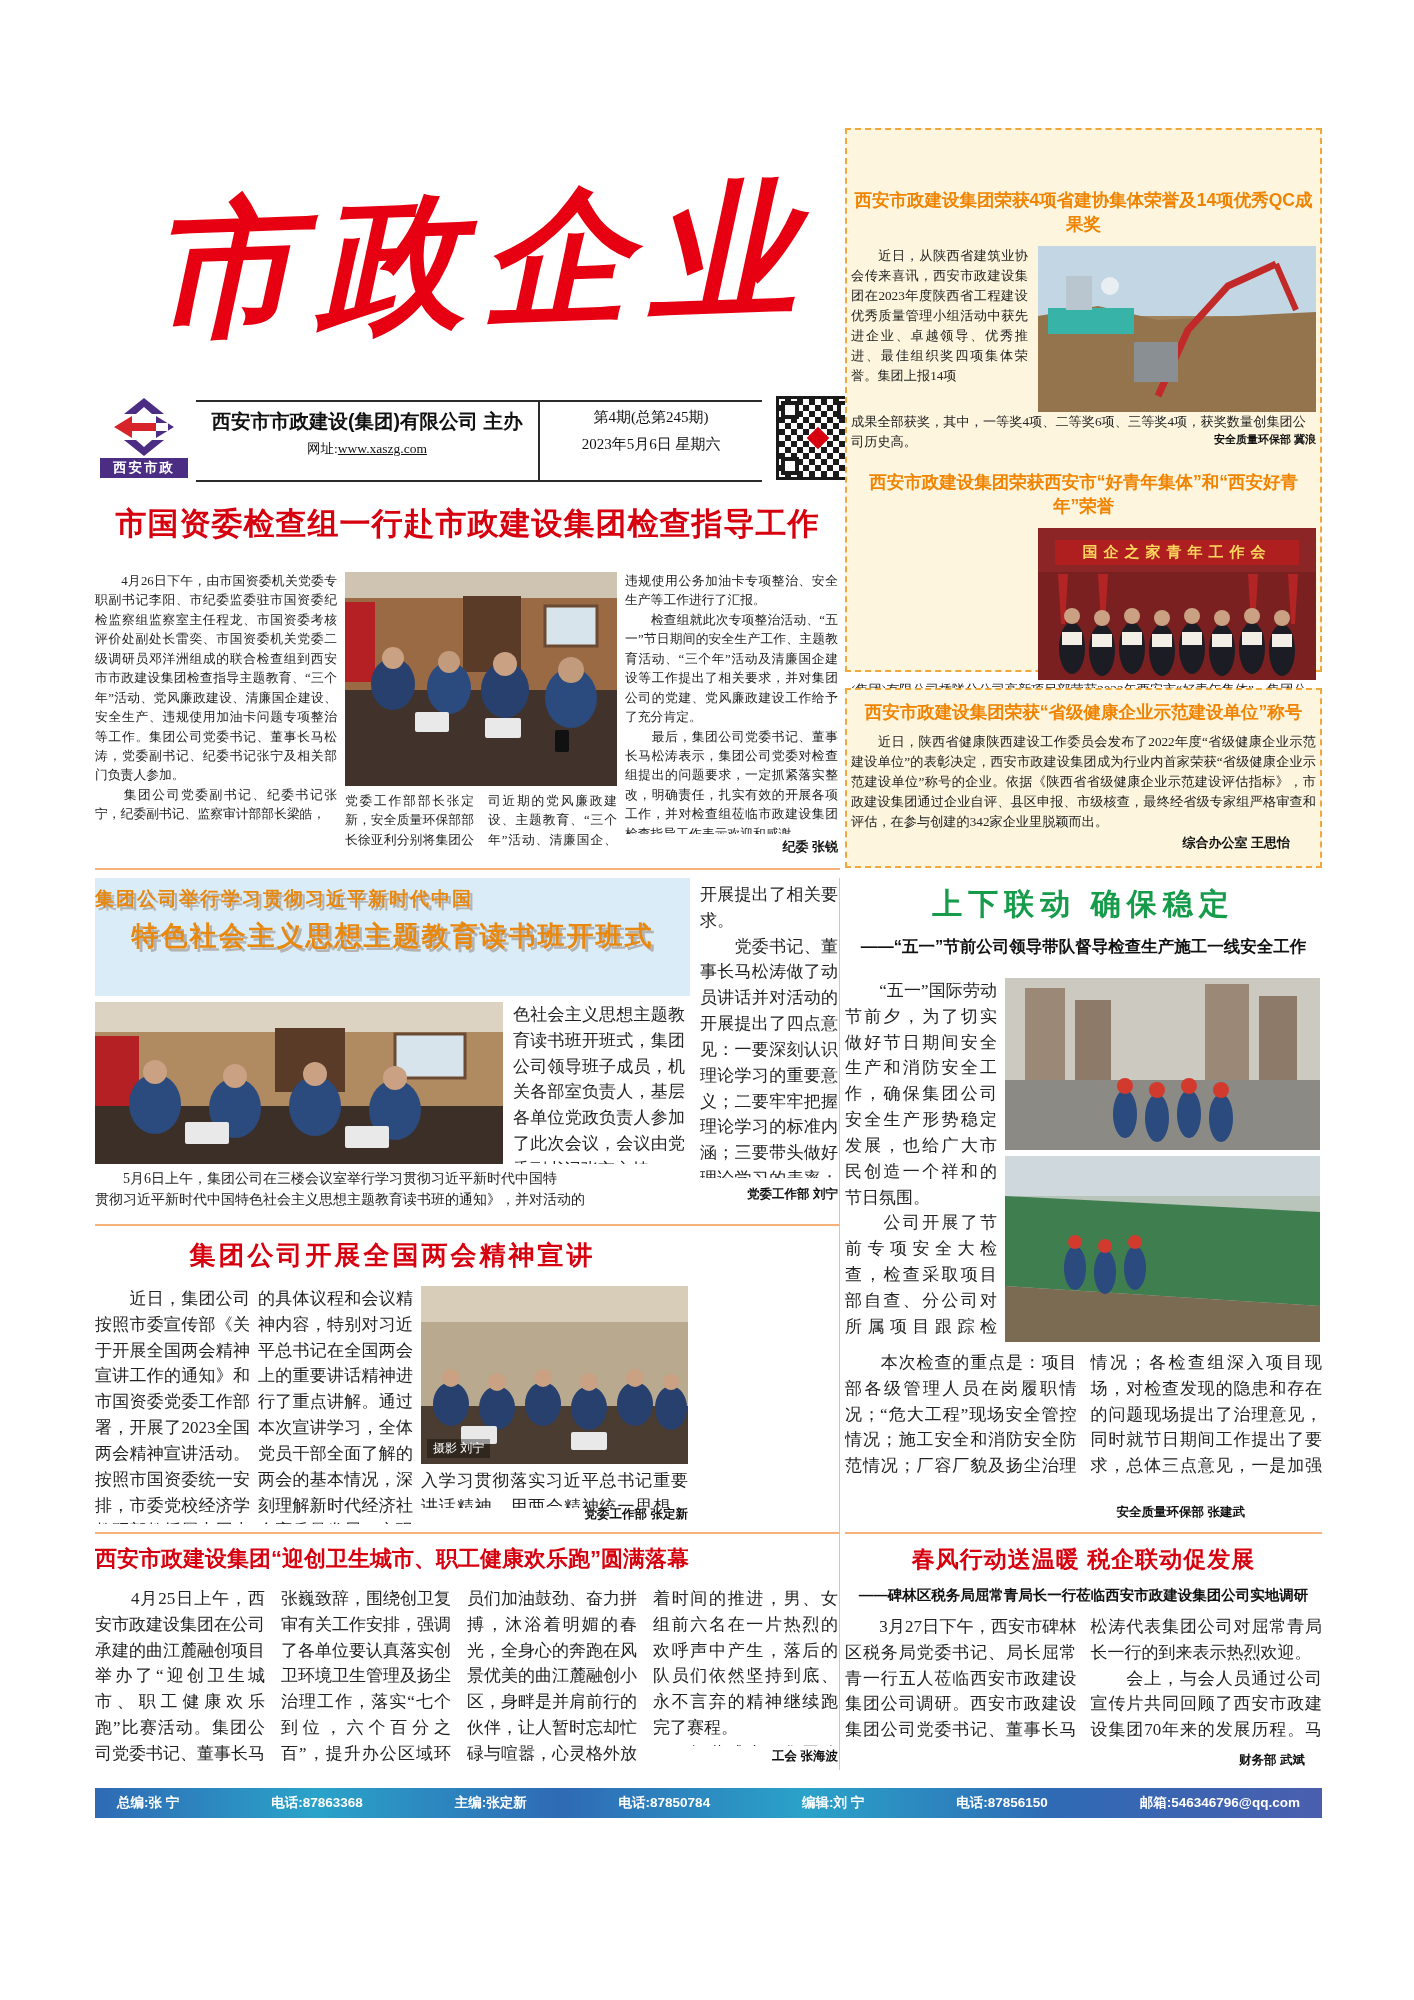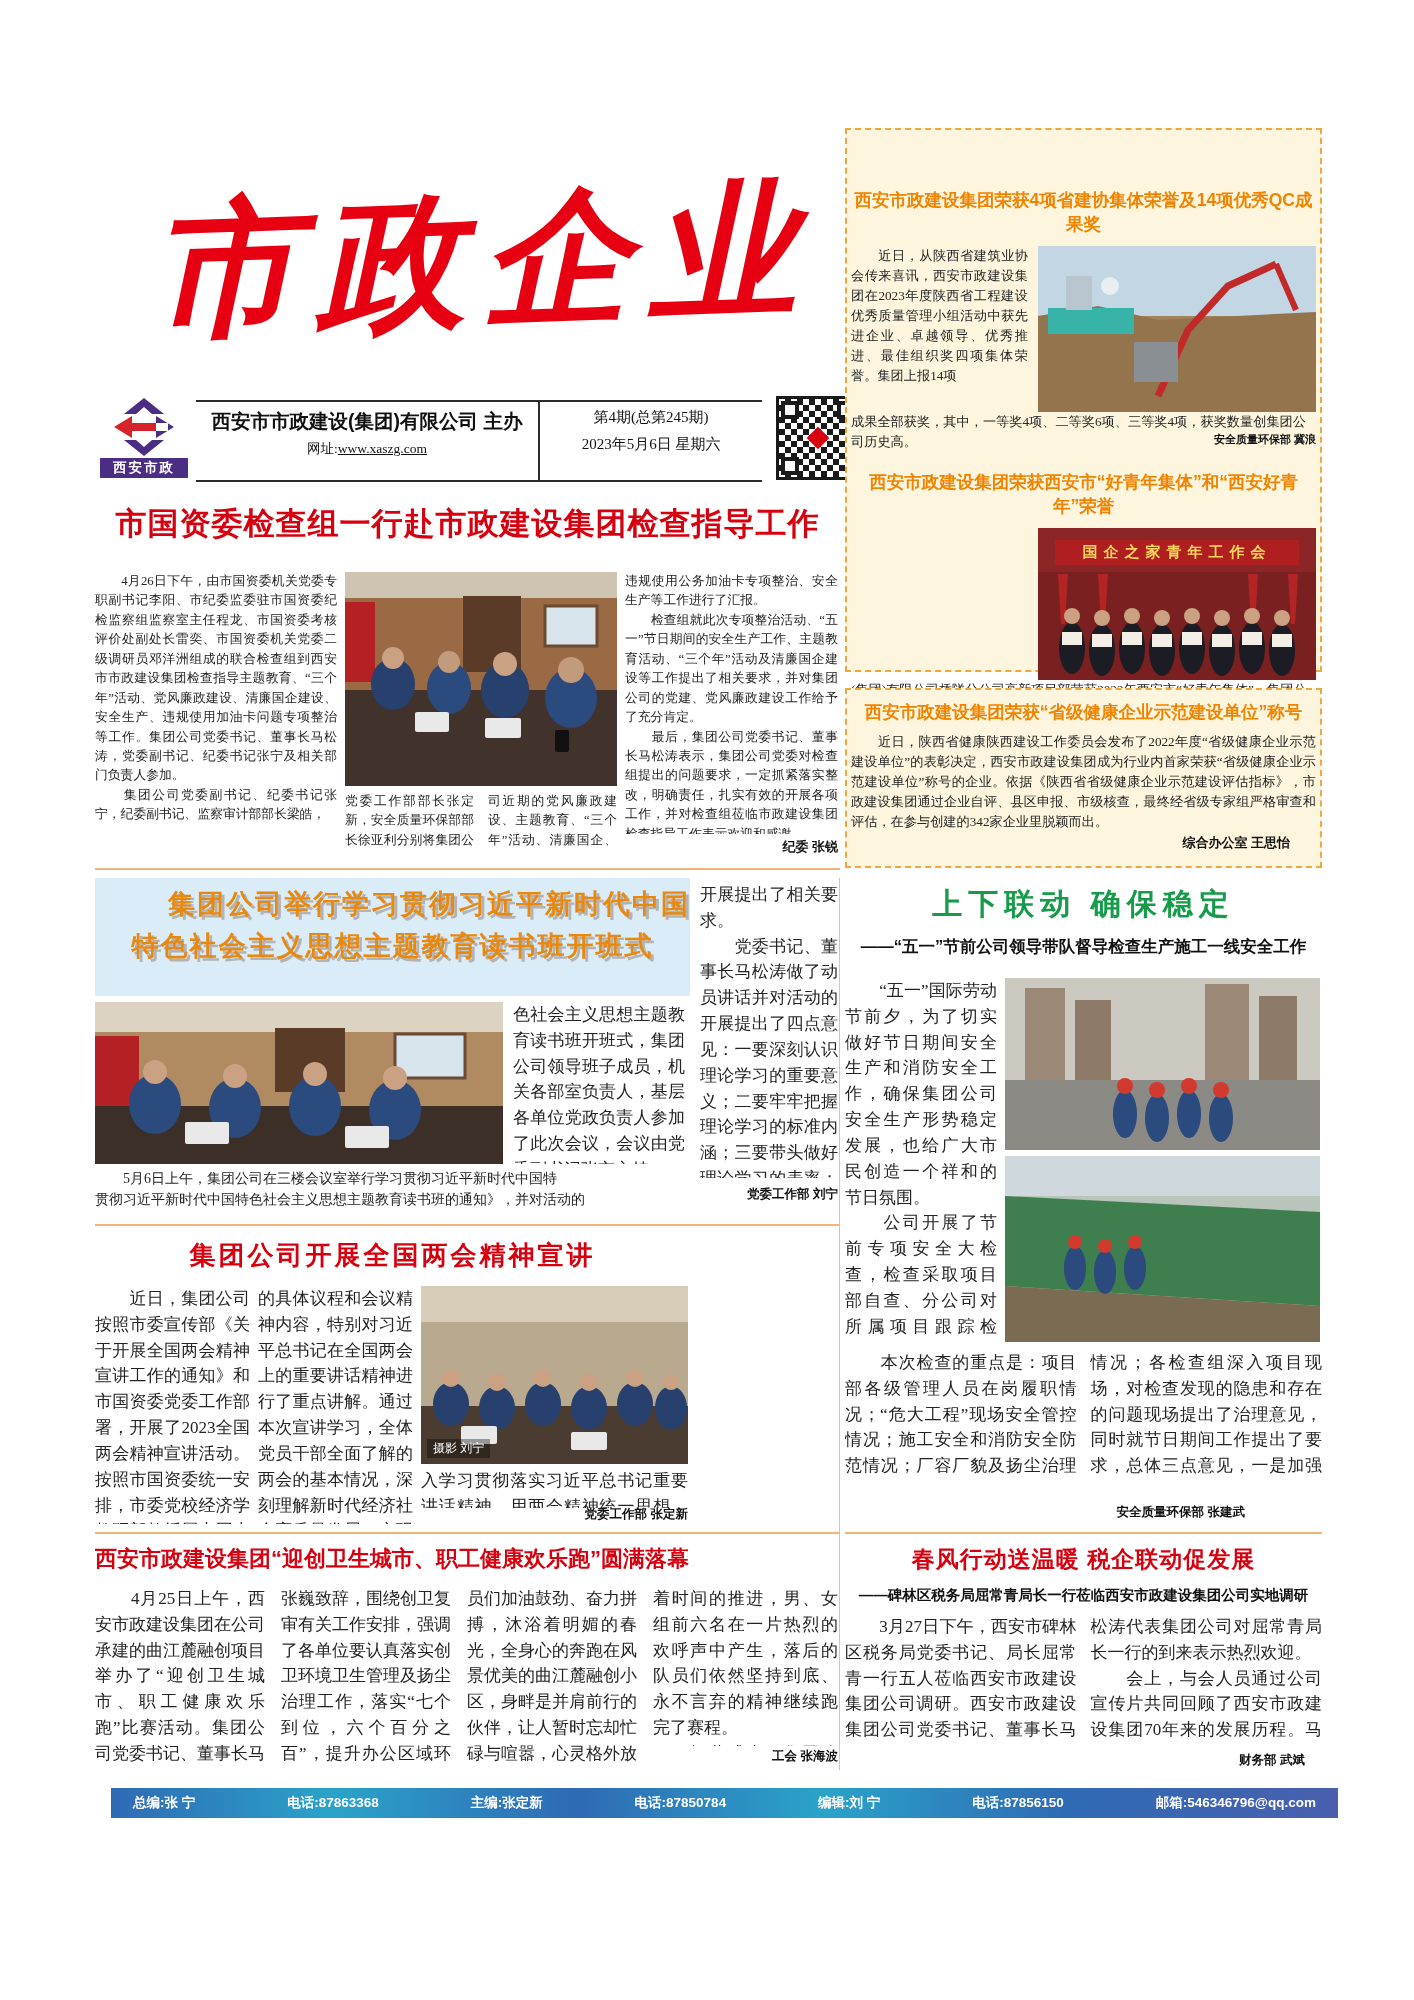--- a/index.html
+++ b/index.html
@@ -36,21 +36,21 @@
                 font-size:15px;letter-spacing:6px;padding:3px 0;}
   .photo-credit{position:absolute;left:6px;bottom:6px;color:#fff;font-size:12px;
                 font-family:"Liberation Sans",sans-serif;background:rgba(0,0,0,.35);padding:1px 6px;}
   .qr{background:
       repeating-conic-gradient(#1a1a1a 0% 25%, #ffffff 0% 50%) 0 0/ 12px 12px;
       border:3px solid #1a1a1a;box-sizing:border-box;position:relative;}
   .qr .qr-eye{position:absolute;width:18px;height:18px;border:4px solid #1a1a1a;background:#fff;box-sizing:border-box;}
   .qr .qr-center{position:absolute;left:50%;top:50%;width:16px;height:16px;transform:translate(-50%,-50%) rotate(45deg);background:#d7000f;}
   .bluebox{background:#d9ecf8;}
   .footerbar{background:linear-gradient(90deg,#2f6ab5 0%,#2aa3c9 18%,#2f6ab5 38%,#2aa3c9 58%,#2f6ab5 78%,#4a5fae 100%);
-             display:flex;align-items:center;justify-content:space-between;padding:0 22px;box-sizing:border-box;margin-left:16px;}
+             display:flex;align-items:center;justify-content:space-between;padding:0 22px;box-sizing:border-box;}
   .footerbar span{color:#ffffff;font-family:"Liberation Sans",sans-serif;font-weight:bold;font-size:13.5px;white-space:nowrap;}
   .cols2{column-count:2;column-gap:14px;}
 </style>
 </head>
 <body>
 
 <div class="page">
 
   <div class="abs masthead" style="left:150px;top:185px;">市政企业</div>
 
@@ -188,21 +188,21 @@
 
   <div class="abs ybox" style="left:845px;top:688px;width:477px;height:180px;">
     <div class="h-orange" style="font-size:17.5px;text-align:center;">西安市政建设集团荣获“省级健康企业示范建设单位”称号</div>
     <div class="txt" style="font-size:13.2px;margin-top:8px;">　　近日，陕西省健康陕西建设工作委员会发布了2022年度“省级健康企业示范建设单位”的表彰决定，西安市政建设集团成为行业内首家荣获“省级健康企业示范建设单位”称号的企业。依据《陕西省省级健康企业示范建设评估指标》，市政建设集团通过企业自评、县区申报、市级核查，最终经省级专家组严格审查和评估，在参与创建的342家企业里脱颖而出。</div>
     <div class="byline" style="font-size:13px;margin-top:2px;margin-right:26px;">综合办公室 王思怡</div>
   </div>
 
   <div class="abs divider-v" style="left:839px;top:878px;height:892px;"></div>
 
   <div class="abs bluebox" style="left:95px;top:878px;width:595px;height:118px;">
-    <div class="h-orange h-shadow" style="font-size:27px;text-align:right;margin-top:8px;">集团公司举行学习贯彻习近平新时代中国</div>
+    <div class="h-orange h-shadow" style="font-size:19px;text-align:left;margin-top:8px;">集团公司举行学习贯彻习近平新时代中国</div>
     <div class="h-orange h-shadow" style="font-size:27px;text-align:center;margin-top:6px;">特色社会主义思想主题教育读书班开班式</div>
   </div>
   <div class="abs txt txt-sm" style="left:700px;top:882px;width:138px;height:296px;">开展提出了相关要求。
 　　党委书记、董事长马松涛做了动员讲话并对活动的开展提出了四点意见：一要深刻认识理论学习的重要意义；二要牢牢把握理论学习的标准内涵；三要带头做好理论学习的表率；四、要加强组织领导。
 　　随后，集团公司领导班子成员在开班式上分别进行了领读学习。
 　　本次读书班自5月6日至5月15日结束，共7个工作日，采取集中学习与分层分类相结合，集团公司领导班子成员领读领学、集体学习、专题研讨等方式进行。</div>
   <div class="abs byline" style="left:700px;top:1186px;width:138px;font-size:12.5px;">党委工作部 刘宁</div>
 
   <div class="abs photo" style="left:95px;top:1002px;width:408px;height:162px;">
     <svg viewBox="0 0 408 162" preserveAspectRatio="none">

